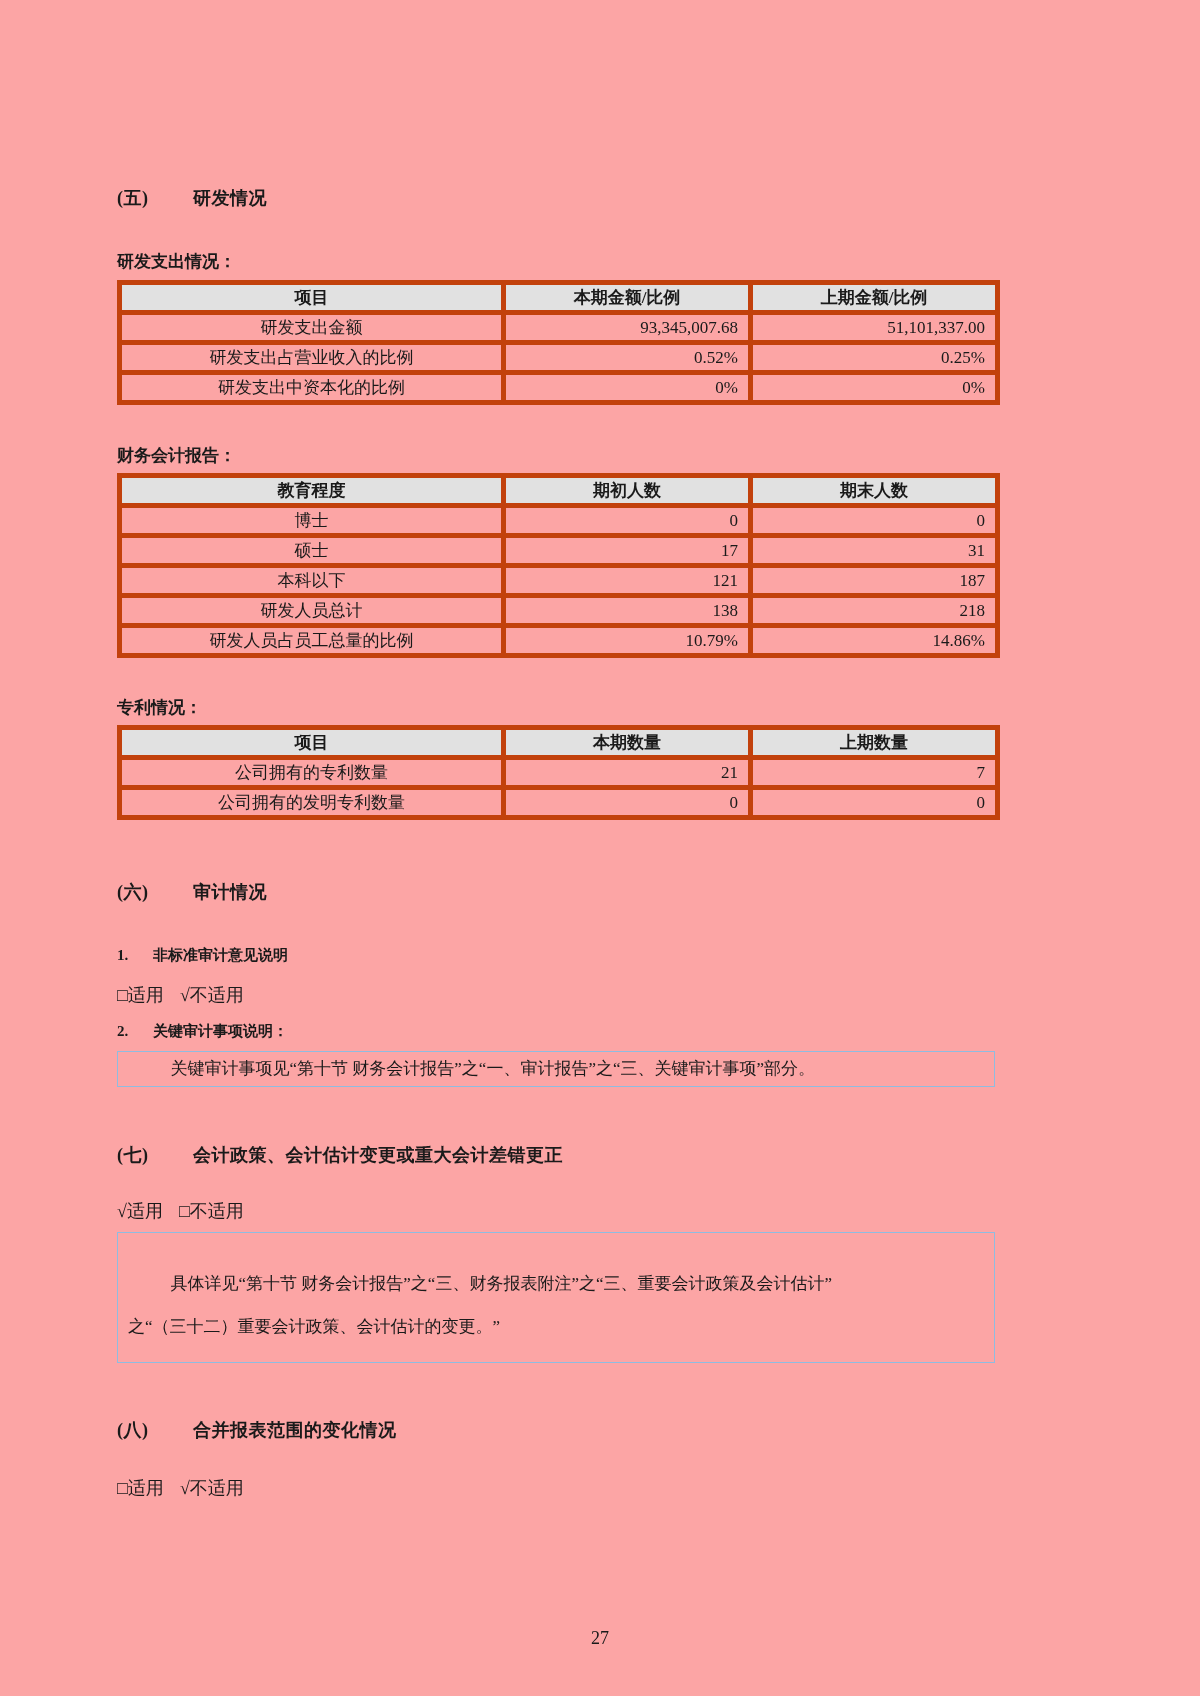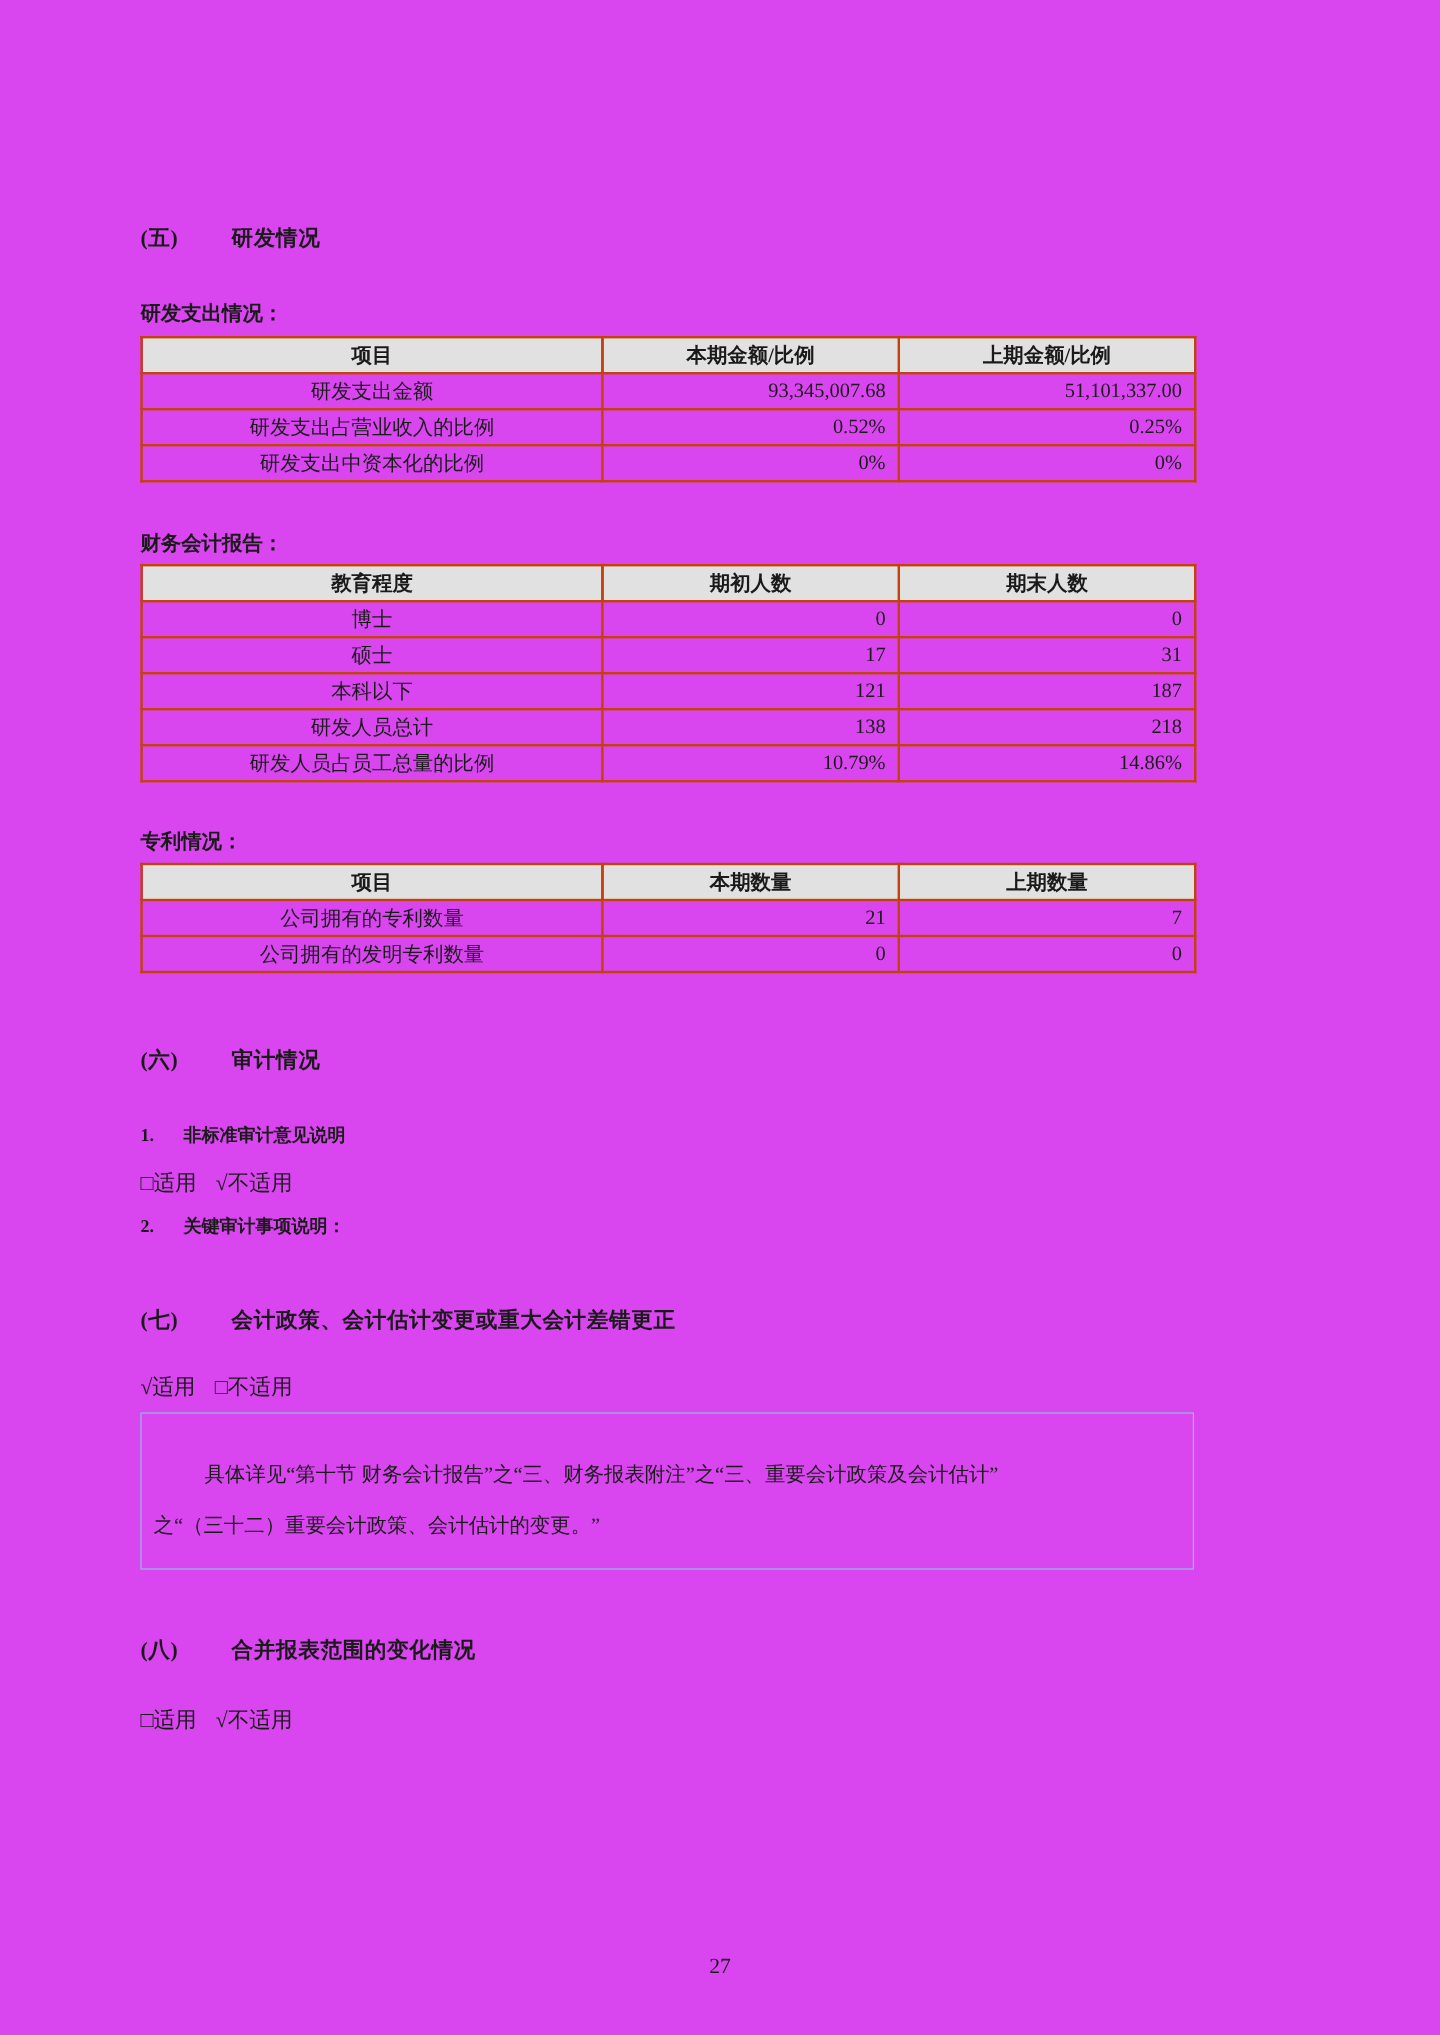--- a/index.html
+++ b/index.html
@@ -5,21 +5,21 @@
   * { margin: 0; padding: 0; box-sizing: border-box; }
   html, body { background: #ffffff; }
   body {
     font-family: "Liberation Serif", "DejaVu Serif", serif;
     color: #1a1a1a;
   }
   .page {
     position: relative;
     width: 1200px;
     height: 1696px;
-    background: #d946ef;
+    background: #fca5a5;
     overflow: hidden;
   }
   .content {
     position: absolute;
     left: 117px;
     top: 0;
     width: 878px;
   }
   .sec-heading {
     font-weight: bold;
@@ -41,21 +41,21 @@
     font-weight: normal;
   }
   .check-line .opt { margin-right: 16px; }
   table.tbl {
     border-collapse: collapse;
     width: 878px;
     table-layout: fixed;
     font-size: 17px;
   }
   table.tbl th, table.tbl td {
-    border: 2px solid #c2410c;
+    border: 5px solid #c2410c;
     height: 30px;
     padding: 0 10px;
     overflow: hidden;
     white-space: nowrap;
   }
   table.tbl th {
     background: #e1e1e1;
     font-weight: bold;
     text-align: center;
   }
@@ -230,20 +230,23 @@
     </div>
 
     <div class="check-line mt-check1">
       <span class="opt">□适用</span><span>√不适用</span>
     </div>
 
     <div class="num-item mt-item2">
       <span class="item-num">2.</span><span>关键审计事项说明：</span>
     </div>
 
+    <div class="note-box single mt-box1">
+      <div class="line">关键审计事项见“第十节 财务会计报告”之“一、审计报告”之“三、关键审计事项”部分。</div>
+    </div>
 
     <div class="sec-heading mt-sec7">
       <span class="sec-num">(七)</span><span>会计政策、会计估计变更或重大会计差错更正</span>
     </div>
 
     <div class="check-line mt-check2">
       <span class="opt">√适用</span><span>□不适用</span>
     </div>
 
     <div class="note-box multi mt-box2">

